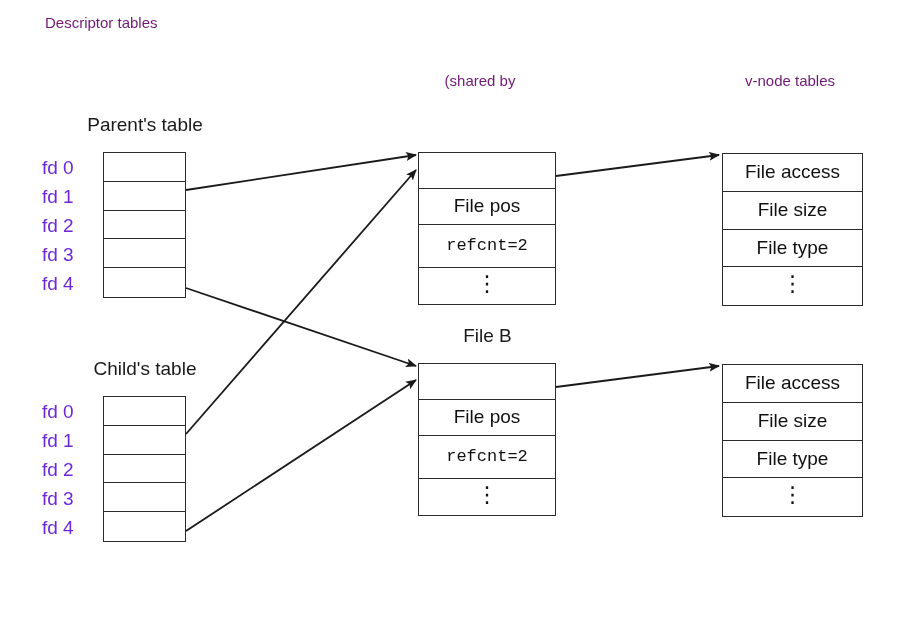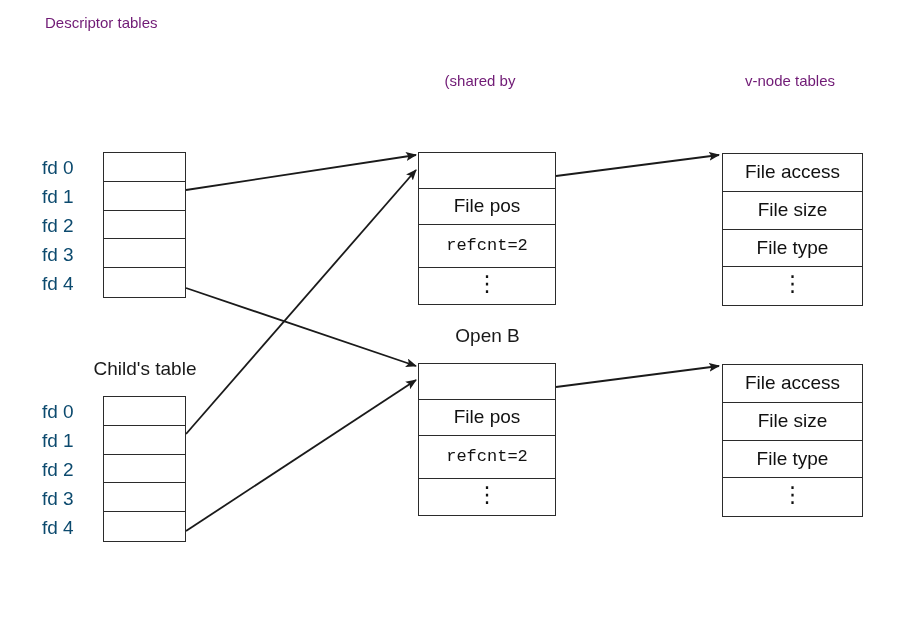--- a/index.html
+++ b/index.html
@@ -82,21 +82,21 @@
   .filebox .row.ref   { height: 46px; }
   .filebox .row.tail  { height: 38px; }
 
   
   .vnodebox .row { height: 38px; }
 
   
   .fd-labels {
     position: absolute;
     font-size: 19px;
-    color: #0c4a6e;
+    color: #6d28d9;
     text-align: left;
   }
   .fd-labels div {
     height: 29px;
     line-height: 29px;
     white-space: nowrap;
   }
 
   
   #arrows {
@@ -139,20 +139,21 @@
     <div>(shared by</div>
     <div>all processes)</div>
   </div>
 
   <div class="col-head center" style="left:690px; top:8px; width:200px;">
     <div>v-node tables</div>
     <div>(shared by</div>
     <div>all processes)</div>
   </div>
 
+  <div class="table-caption" style="left:60px; top:113px; width:170px;">Parent's table</div>
 
   <div class="fd-labels" style="left:42px; top:153px;">
     <div>fd 0</div>
     <div>fd 1</div>
     <div>fd 2</div>
     <div>fd 3</div>
     <div>fd 4</div>
   </div>
 
   <div class="box fdbox" style="left:103px; top:152px; width:83px; height:146px;">
@@ -182,21 +183,21 @@
   </div>
 
 
   <div class="box filebox" style="left:418px; top:152px; width:138px; height:153px;">
     <div class="row top"></div>
     <div class="row pos">File pos</div>
     <div class="row ref mono">refcnt=2</div>
     <div class="row tail dots">⋮</div>
   </div>
 
-  <div class="table-caption" style="left:400px; top:324px; width:175px;">Open B</div>
+  <div class="table-caption" style="left:400px; top:324px; width:175px;">File B</div>
 
   <div class="box filebox" style="left:418px; top:363px; width:138px; height:153px;">
     <div class="row top"></div>
     <div class="row pos">File pos</div>
     <div class="row ref mono">refcnt=2</div>
     <div class="row tail dots">⋮</div>
   </div>
 
   <div class="box vnodebox" style="left:722px; top:153px; width:141px; height:153px;">
     <div class="row">File access</div>

